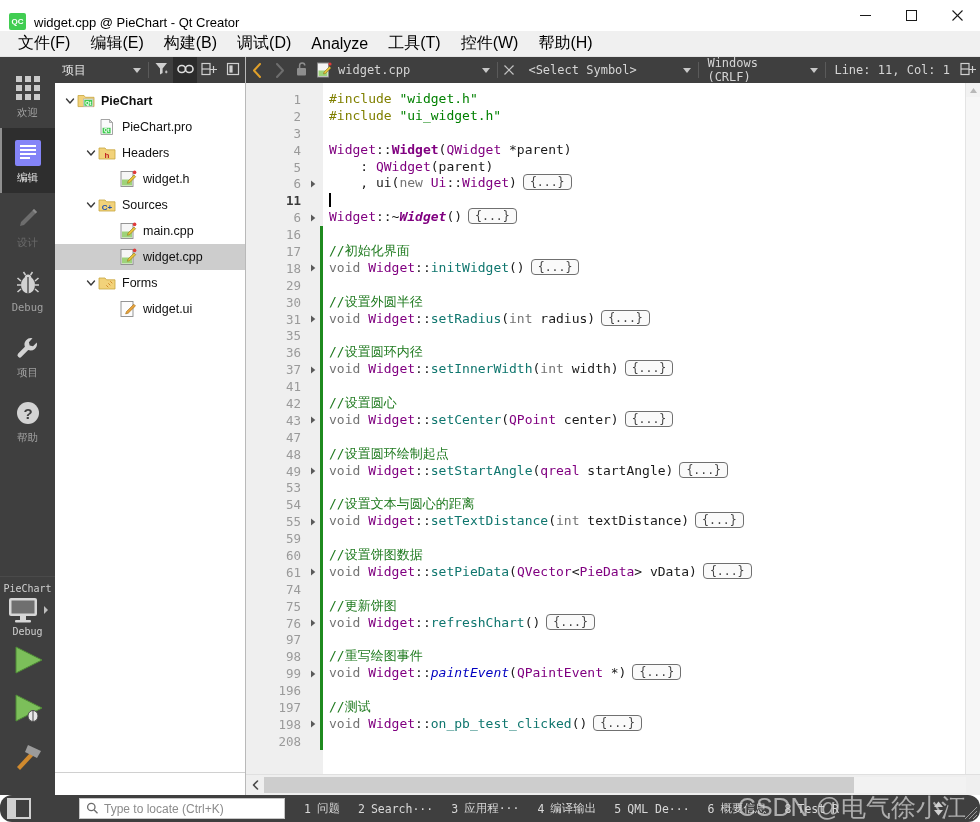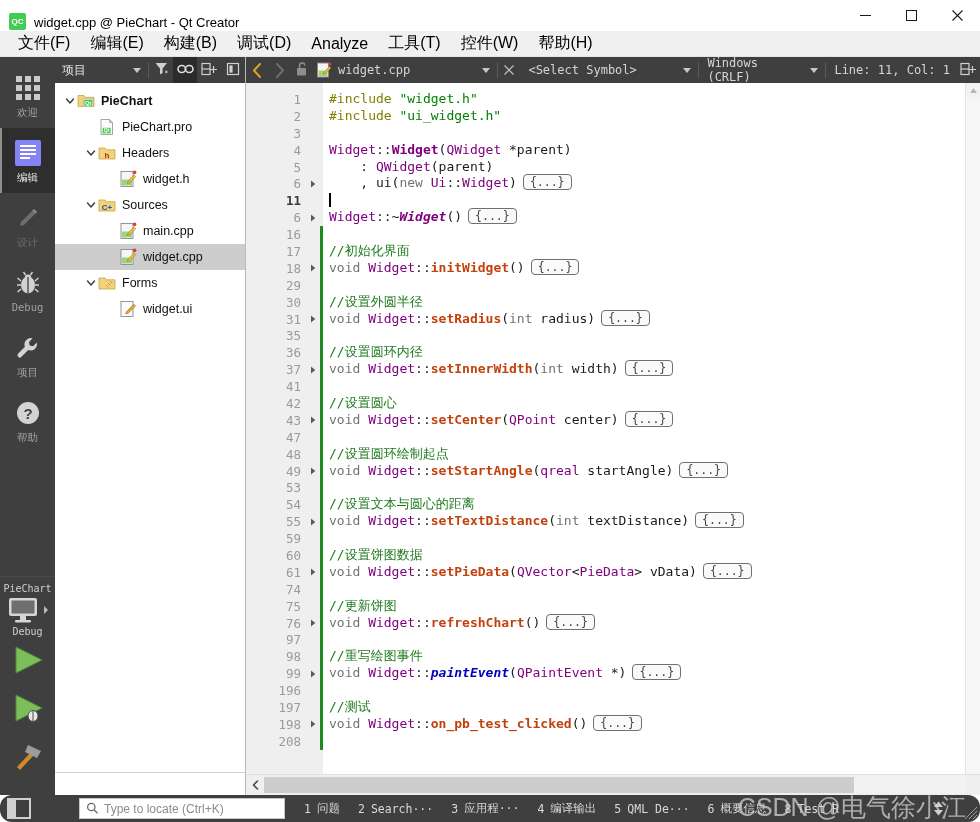--- a/index.html
+++ b/index.html
@@ -119,22 +119,22 @@
 
   .code{flex:1 1 auto;padding-top:8px;padding-left:6px;overflow:hidden;position:relative;
         font-family:"DejaVu Sans Mono","Liberation Mono",monospace;font-size:13px;
         white-space:pre;background:#ffffff;}
   .cl2{height:16.9px;line-height:16.9px;}
   .k-pre{color:#808000;}
   .k-str{color:#008000;}
   .k-kw{color:#737373;}
   .k-type{color:#800080;font-weight:bold;}
   .k-typ2{color:#800080;}
-  .k-fn{color:#c2410c;font-weight:bold;}
-  .k-fni{color:#0000c0;font-weight:bold;font-style:italic;text-align:right;}
+  .k-fn{color:#0f766e;font-weight:normal;}
+  .k-fni{color:#0000c0;font-weight:normal;font-style:italic;text-align:right;}
   .k-cls{color:#800080;font-weight:bold;font-style:italic;}
   .k-com{color:#1f7a1f;}
   .k-plain{color:#1a1a1a;}
   .fold{display:inline-block;border:1px solid #707070;border-radius:4px;
         padding:0 6px;margin-left:6px;color:#444;font-size:11.5px;line-height:14px;
         background:#fafafa;position:relative;top:-1px;}
   .cursor{display:inline-block;width:1.5px;height:14px;background:#000;
           vertical-align:-3px;}
 
   .vscroll{width:14px;background:#f2f2f2;flex:0 0 auto;border-left:1px solid #e4e4e4;

